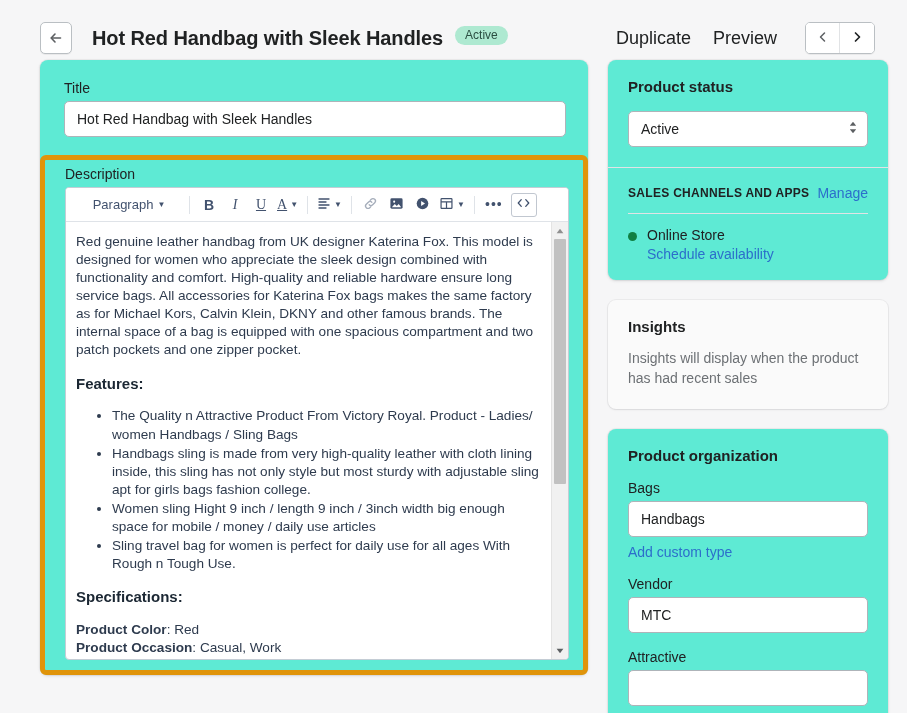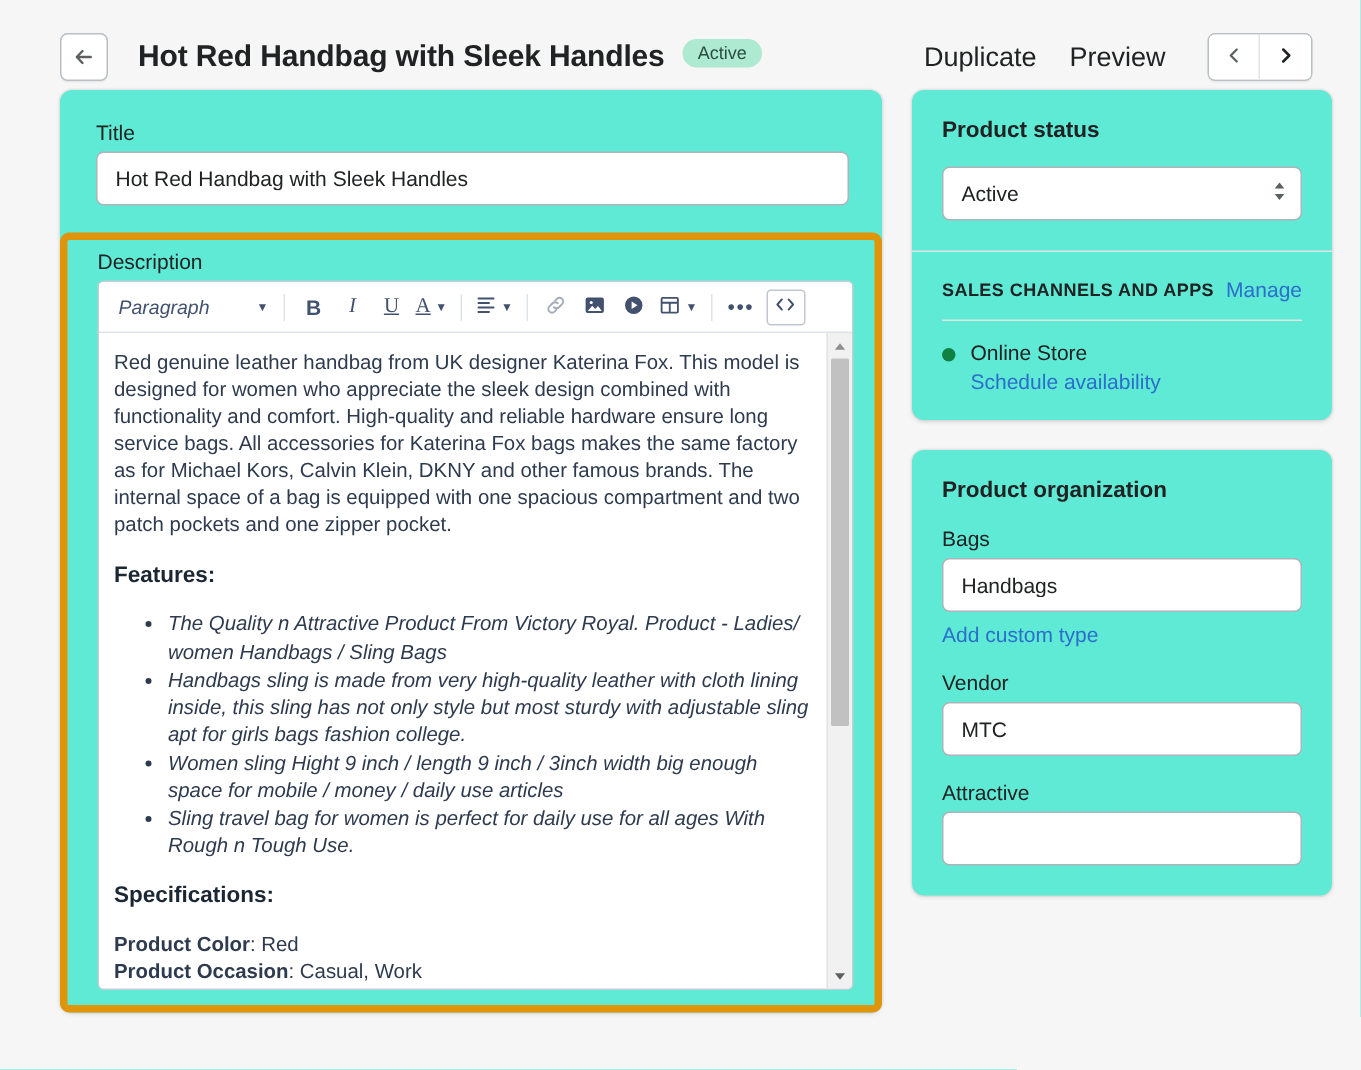--- a/index.html
+++ b/index.html
@@ -144,22 +144,21 @@
     gap: 0;
   }
   .tb-select {
     display: flex; align-items: center;
     gap: 4px;
     font-size: 13px;
     color: #42526e;
     padding: 0 4px 0 6px;
     cursor: pointer;
     width: 110px;
-    justify-content: space-between;
-    font-style: italic;
+    justify-content: center;
   }
   .tb-sep {
     width: 1px; height: 18px;
     background: #dfe3e8;
     margin: 0 6px;
     flex: 0 0 1px;
   }
   .tb-btn {
     display: flex; align-items: center; justify-content: center;
     min-width: 20px; height: 24px;
@@ -206,21 +205,21 @@
   .editor-content h3 {
     font-size: 15px;
     font-weight: bold;
     margin: 0 0 14px 0;
     color: #1b2733;
   }
   .editor-content ul {
     margin: 0 0 14px 0;
     padding-left: 36px;
   }
-  .editor-content li { margin-bottom: 1px; font-style: italic; }
+  .editor-content li { margin-bottom: 1px; }
   .spec-line { display: block; }
   .spec-line b { font-weight: bold; }
 
   
   .scrollbar {
     width: 17px;
     flex: 0 0 17px;
     background: #f1f1f1;
     border-left: 1px solid #e3e3e3;
     position: relative;
@@ -526,20 +525,26 @@
       <div class="sc-rule"></div>
       <div class="channel">
         <span class="dot"></span>
         <div>
           <div class="channel-name">Online Store</div>
           <a class="link">Schedule availability</a>
         </div>
       </div>
     </div>
 
+    <div class="card side-card insights-card">
+      <div class="side-card-pad">
+        <h2 class="side-title">Insights</h2>
+        <div class="insights-text">Insights will display when the product has had recent sales</div>
+      </div>
+    </div>
 
     <div class="card side-card">
       <div class="side-card-pad">
         <h2 class="side-title">Product organization</h2>
 
         <div class="org-field">
           <label class="org-label">Bags</label>
           <input class="text-input" type="text" value="Handbags" style="">
           <a class="link add-link">Add custom type</a>
         </div>

